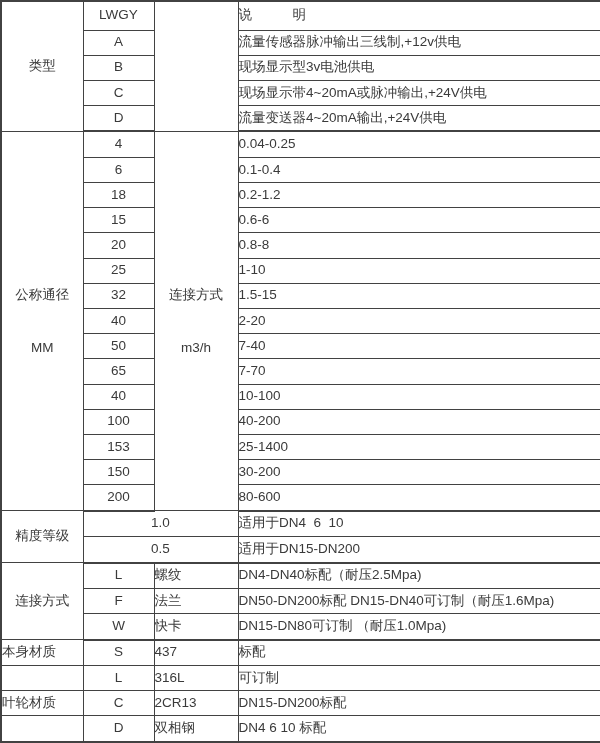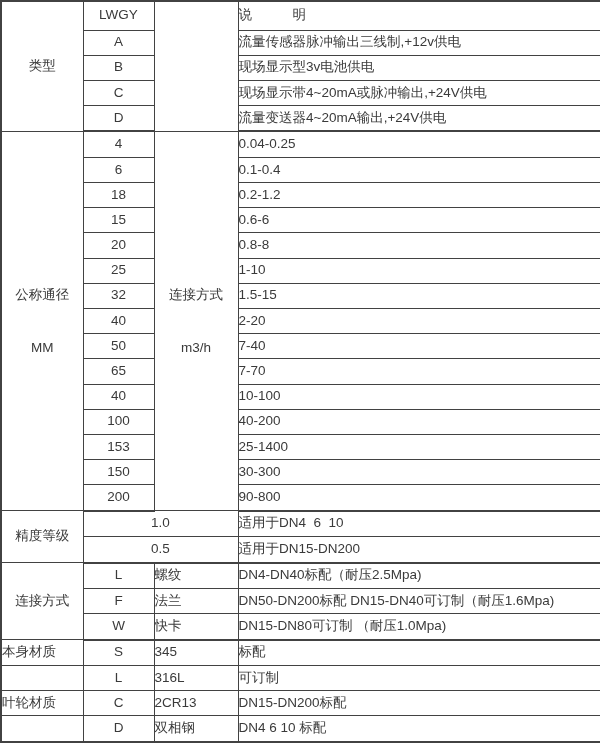--- a/index.html
+++ b/index.html
@@ -125,25 +125,25 @@
   <tr>
     <td class="center">100</td>
     <td class="left">40-200</td>
   </tr>
   <tr>
     <td class="center">153</td>
     <td class="left">25-1400</td>
   </tr>
   <tr>
     <td class="center">150</td>
-    <td class="left">30-300</td>
+    <td class="left">30-200</td>
   </tr>
   <tr class="sec-end">
     <td class="center">200</td>
-    <td class="left">90-800</td>
+    <td class="left">80-600</td>
   </tr>
 
   <tr>
     <td class="center" rowspan="2">精度等级</td>
     <td class="center" colspan="2">1.0</td>
     <td class="left">适用于DN4  6  10</td>
   </tr>
   <tr class="sec-end">
     <td class="center" colspan="2">0.5</td>
     <td class="left">适用于DN15-DN200</td>
@@ -162,21 +162,21 @@
   </tr>
   <tr class="sec-end">
     <td class="center">W</td>
     <td class="left">快卡</td>
     <td class="left">DN15-DN80可订制 （耐压1.0Mpa)</td>
   </tr>
 
   <tr>
     <td class="left">本身材质</td>
     <td class="center">S</td>
-    <td class="left">345</td>
+    <td class="left">437</td>
     <td class="left">标配</td>
   </tr>
   <tr>
     <td class="left"></td>
     <td class="center">L</td>
     <td class="left">316L</td>
     <td class="left">可订制</td>
   </tr>
   <tr>
     <td class="left">叶轮材质</td>

